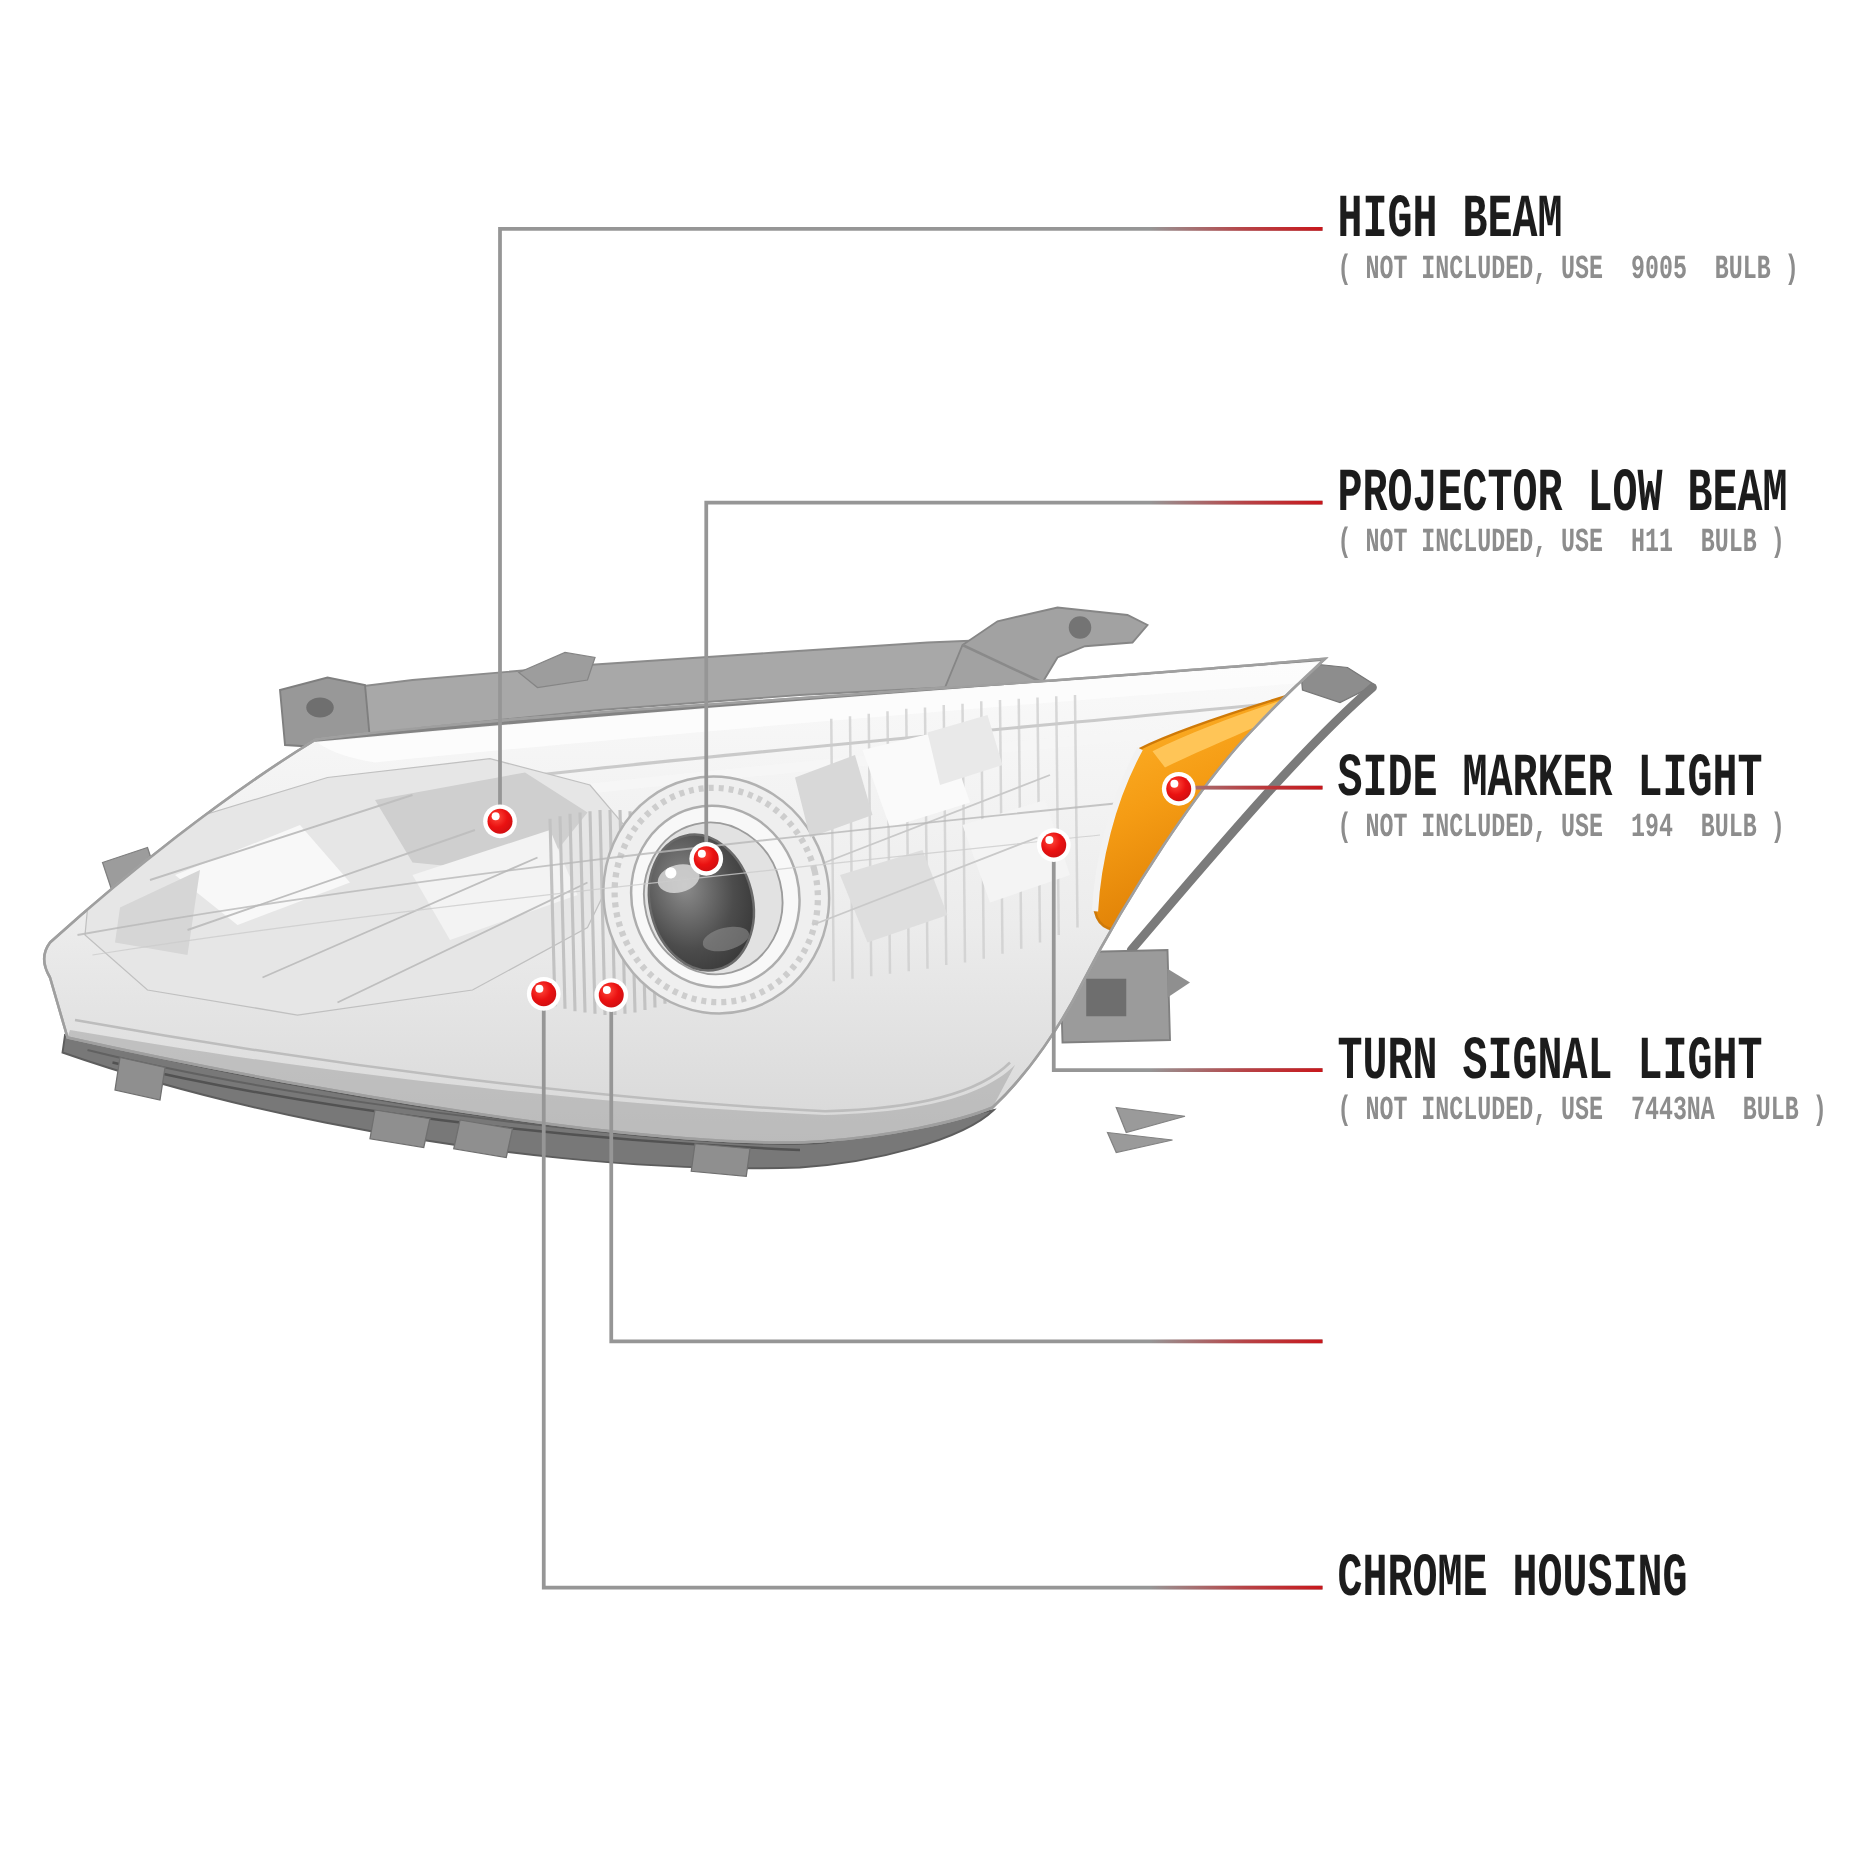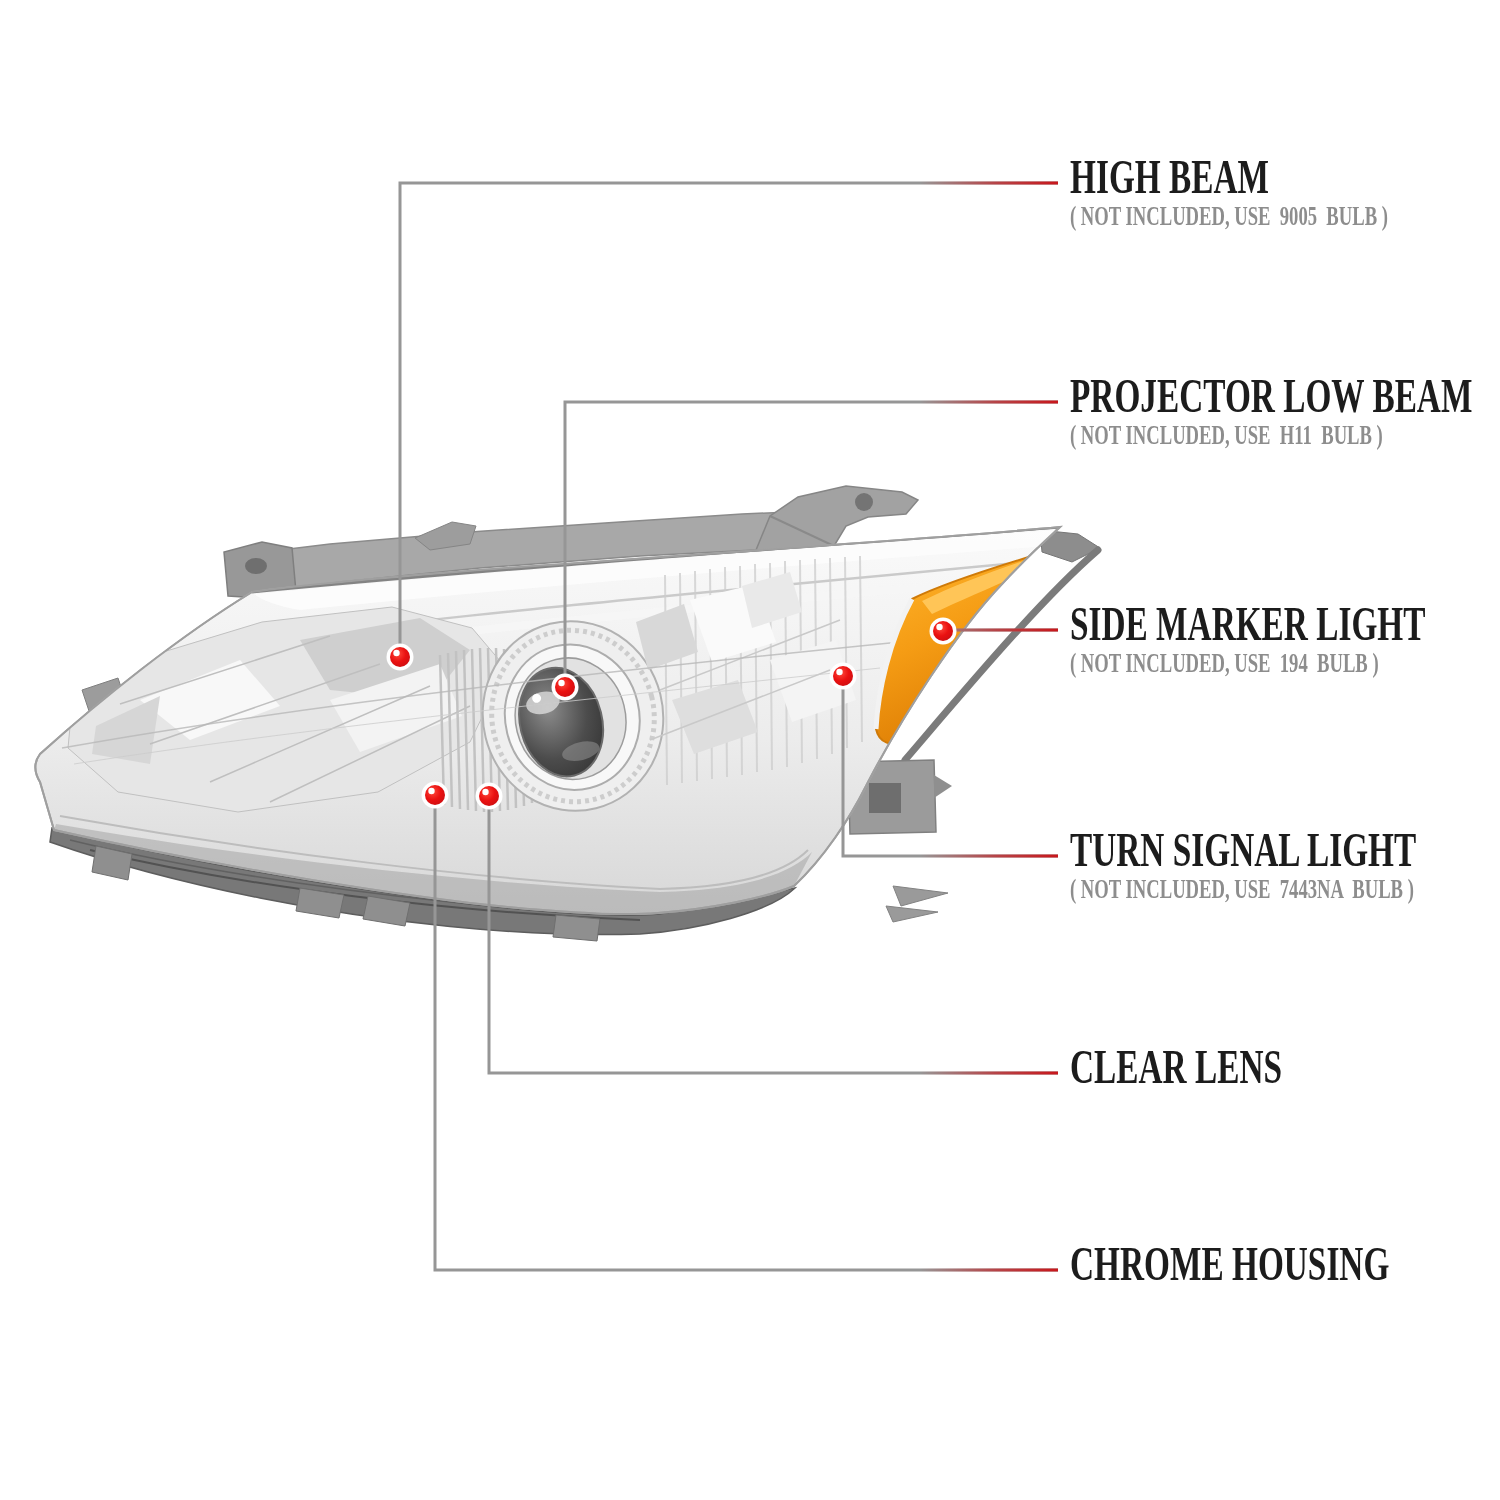--- a/index.html
+++ b/index.html
@@ -1,17 +1,17 @@
 <!DOCTYPE html>
 <html><head>
 <meta charset="utf-8">
 <style>
   html,body{margin:0;padding:0;background:#ffffff;}
   #canvas{position:relative;width:1500px;height:1500px;background:#ffffff;overflow:hidden;
-          font-family:Liberation Serif, serif;}
+          font-family:Liberation Mono, monospace;}
   #art{position:absolute;left:0;top:0;width:1500px;height:1500px;}
   .callout{position:absolute;left:1070px;}
   .c-title{font-size:49px;line-height:49px;font-weight:700;color:#1c1c1c;
            transform:scaleX(0.68);transform-origin:left top;white-space:pre;letter-spacing:0;}
   .c-sub{font-size:27px;line-height:30px;font-weight:700;color:#8d8d8d;
          transform:scaleX(0.69);transform-origin:left top;white-space:pre;letter-spacing:0;}
 </style>
 </head>
 <body>
 
@@ -223,23 +223,19 @@
 <div class="callout" style="top:599px">
   <div class="c-title">SIDE MARKER LIGHT</div>
   <div class="c-sub">( NOT INCLUDED, USE  194  BULB )</div>
 </div>
 
 <div class="callout" style="top:825px">
   <div class="c-title">TURN SIGNAL LIGHT</div>
   <div class="c-sub">( NOT INCLUDED, USE  7443NA  BULB )</div>
 </div>
 
-<div class="callout" style="top:1042px">
-  <div class="c-title">CLEAR LENS</div>
-  <div class="c-sub"></div>
-</div>
 
 <div class="callout" style="top:1239px">
   <div class="c-title">CHROME HOUSING</div>
   <div class="c-sub"></div>
 </div>
 
 </div>
 
 </body></html>

